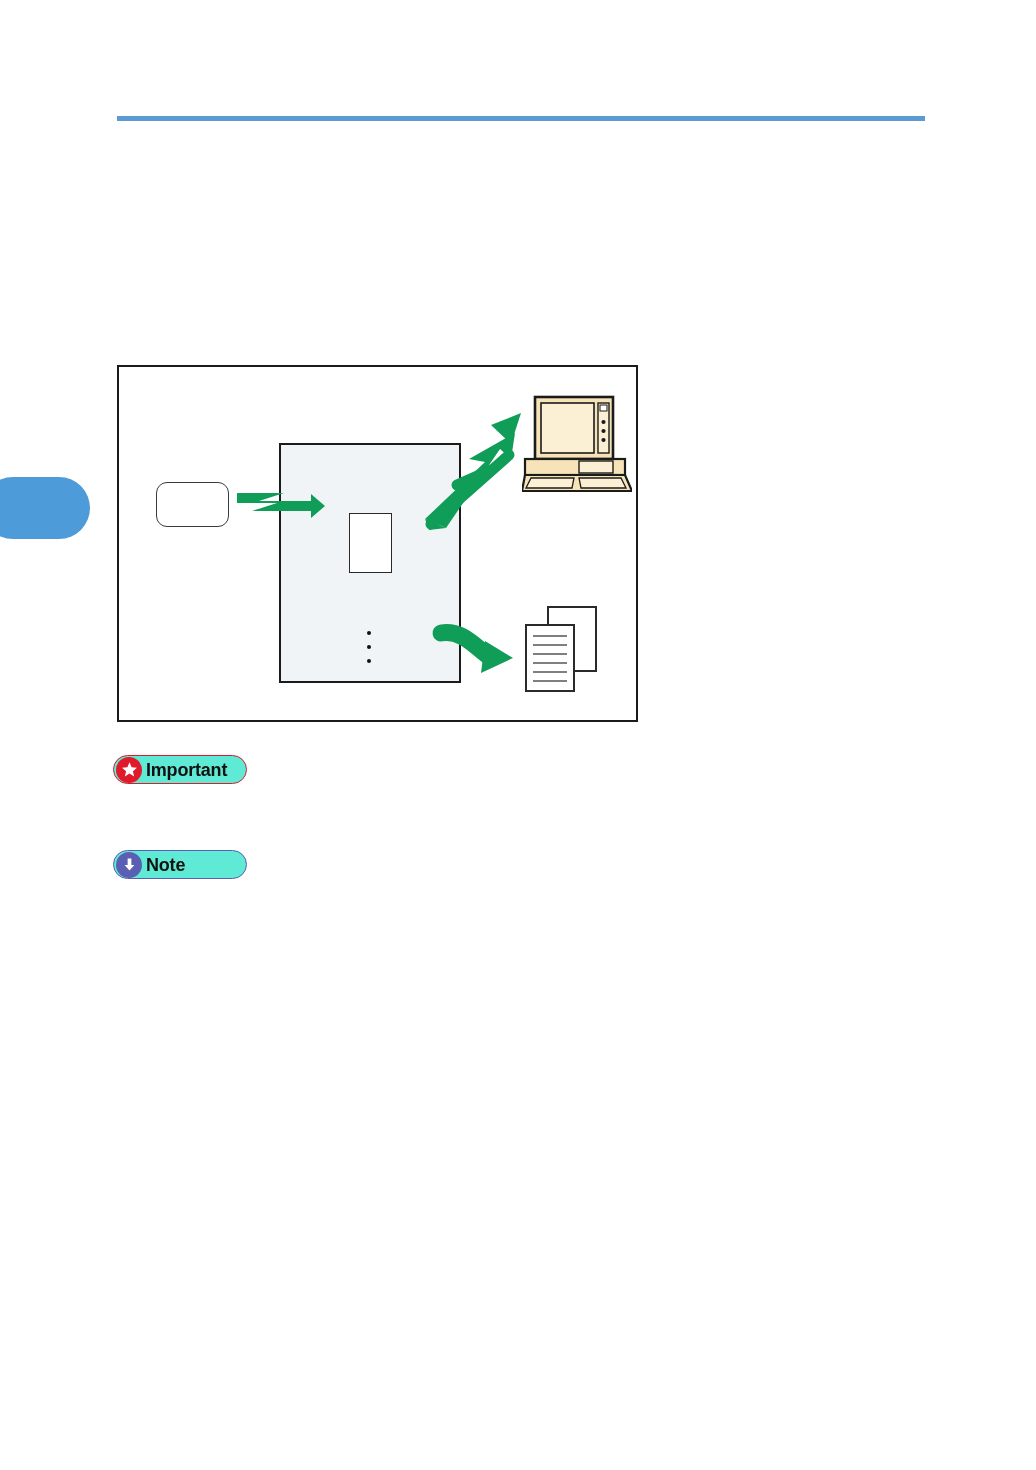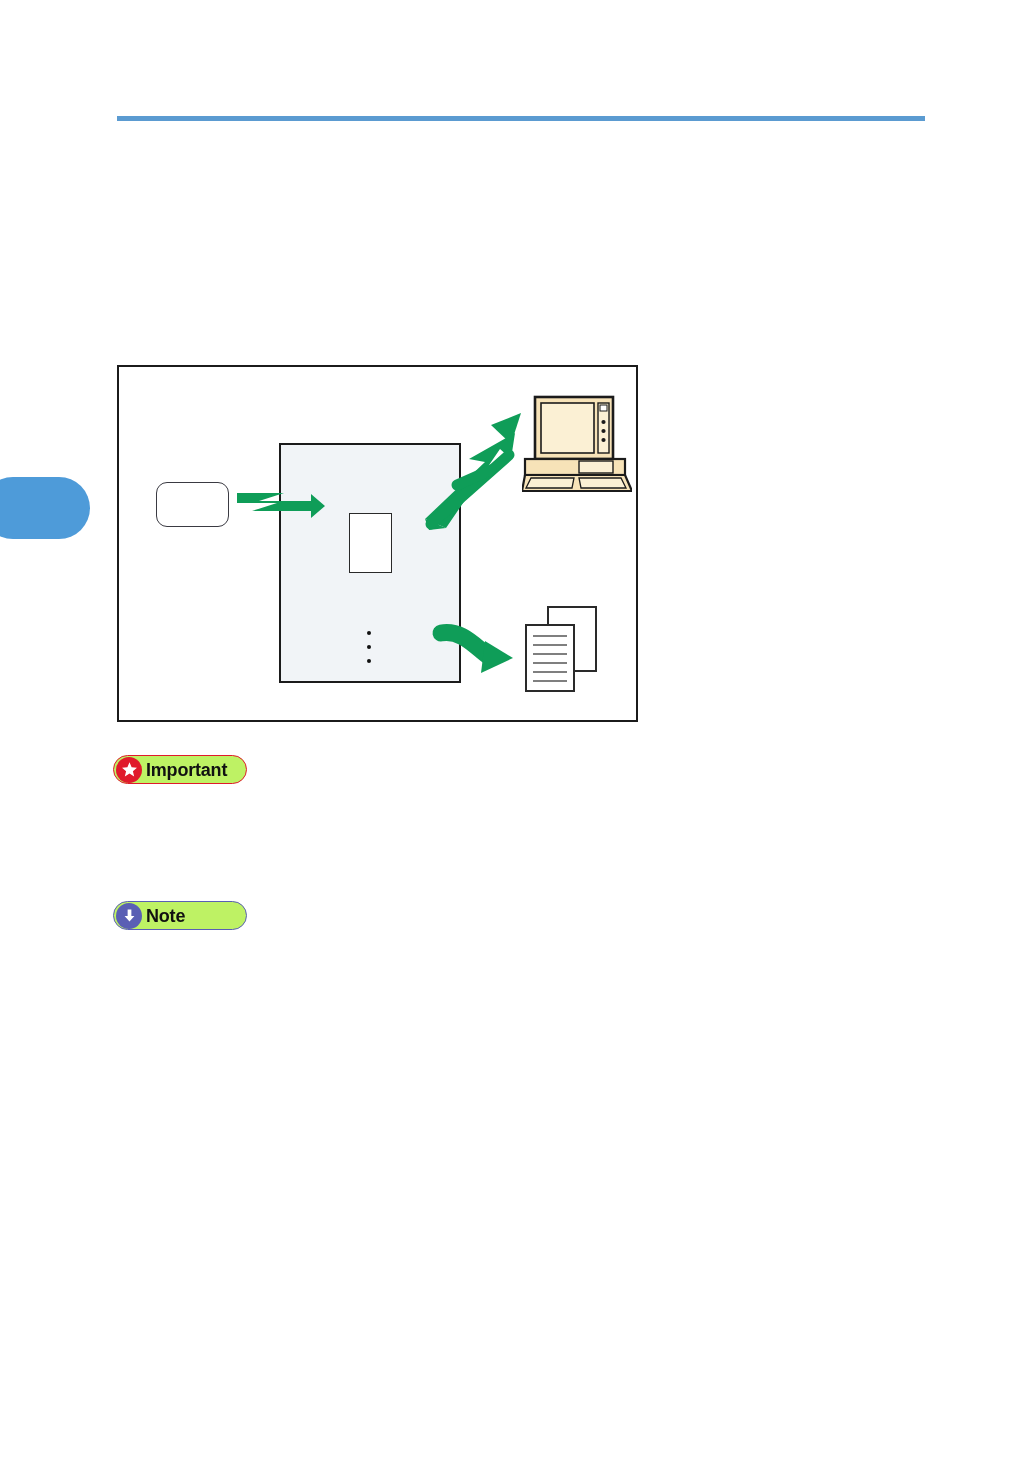--- a/index.html
+++ b/index.html
@@ -136,34 +136,34 @@
   }
 
   
   .badge {
     position: absolute;
     height: 29px;
     box-sizing: border-box;
     display: flex;
     align-items: center;
     border-radius: 15px;
-    background: #bef264;
+    background: #5eead4;
     padding-left: 2px;
     padding-right: 16px;
     text-align: center;
   }
   .badge-important {
     left: 113px;
     top: 755px;
     width: 134px;
     border: 1.8px solid #e01a2b;
   }
   .badge-note {
     left: 113px;
-    top: 901px;
+    top: 850px;
     width: 134px;
     border: 1.8px solid #5a5fb4;
   }
   .badge-glyph {
     width: 26px;
     height: 26px;
     flex: 0 0 26px;
     border-radius: 50%;
     display: flex;
     align-items: center;

